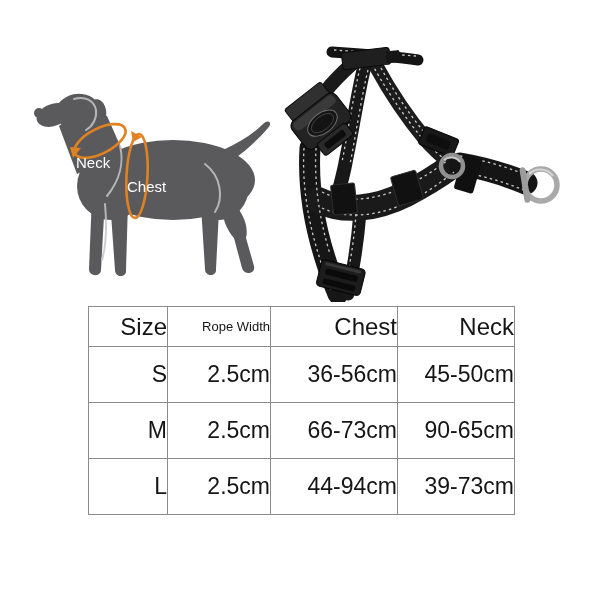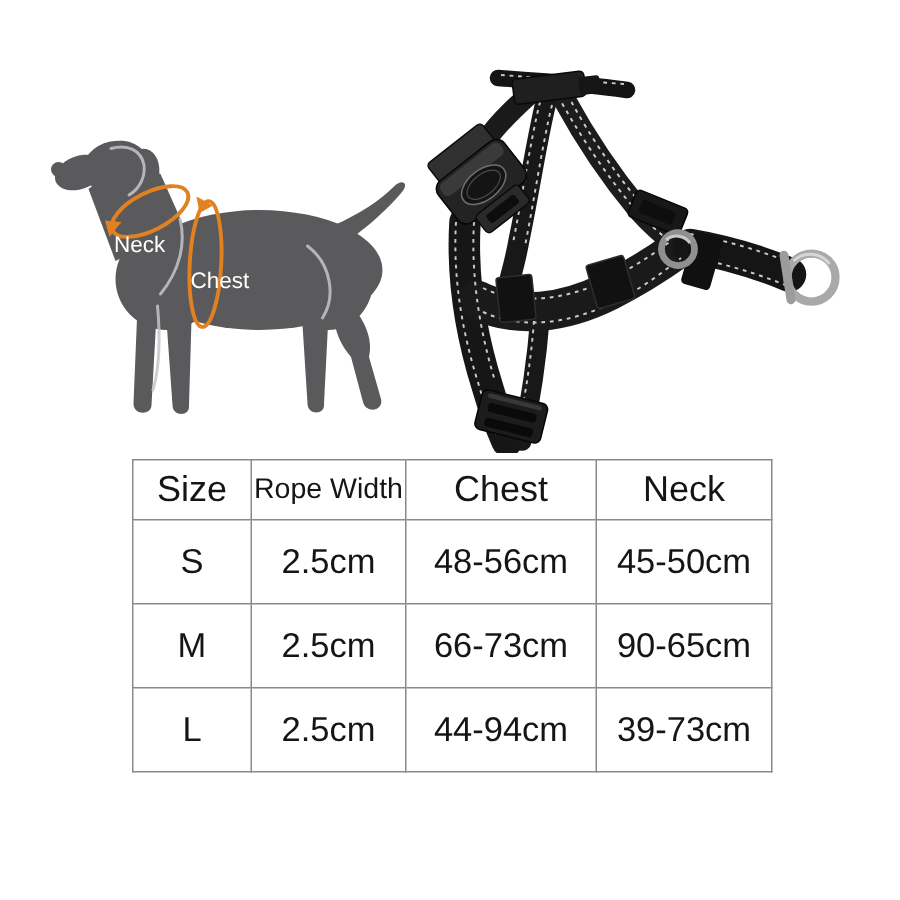--- a/index.html
+++ b/index.html
@@ -7,25 +7,25 @@
     position:relative;width:600px;height:600px;background:#ffffff;
     font-family:"Liberation Sans",sans-serif;overflow:hidden;
   }
   .dog-svg{position:absolute;left:25px;top:88px;}
   .harness-svg{position:absolute;left:282px;top:42px;}
   table.size-table{
     position:absolute;left:88px;top:306px;
     border-collapse:collapse;table-layout:fixed;background:#ffffff;
   }
   table.size-table th,table.size-table td{
-    border:1px solid #8a8a8a;text-align:center;vertical-align:middle;
+    border:1px solid #8a8a8a;text-align:right;vertical-align:middle;
     color:#151515;font-weight:400;padding:0;white-space:nowrap;
   }
   table.size-table th{font-size:24px;}
-  table.size-table th.small{font-size:19px;}
+  table.size-table th.small{font-size:13px;}
   table.size-table td{font-size:23px;}
   tr.hdr{height:40px;}
   tr.row{height:56px;}
   col.c0{width:79px;} col.c1{width:103px;} col.c2{width:127px;} col.c3{width:117px;}
   .diagram-label{font-size:15px;}
 </style>
 </head>
 <body>
 
 <div class="canvas">
@@ -153,21 +153,21 @@
         <th>Size</th>
         <th class="small">Rope Width</th>
         <th>Chest</th>
         <th>Neck</th>
       </tr>
     </thead>
     <tbody>
       <tr class="row">
         <td>S</td>
         <td>2.5cm</td>
-        <td>48-56cm</td>
+        <td>36-56cm</td>
         <td>45-50cm</td>
       </tr>
       <tr class="row">
         <td>M</td>
         <td>2.5cm</td>
         <td>66-73cm</td>
         <td>90-65cm</td>
       </tr>
       <tr class="row">
         <td>L</td>

